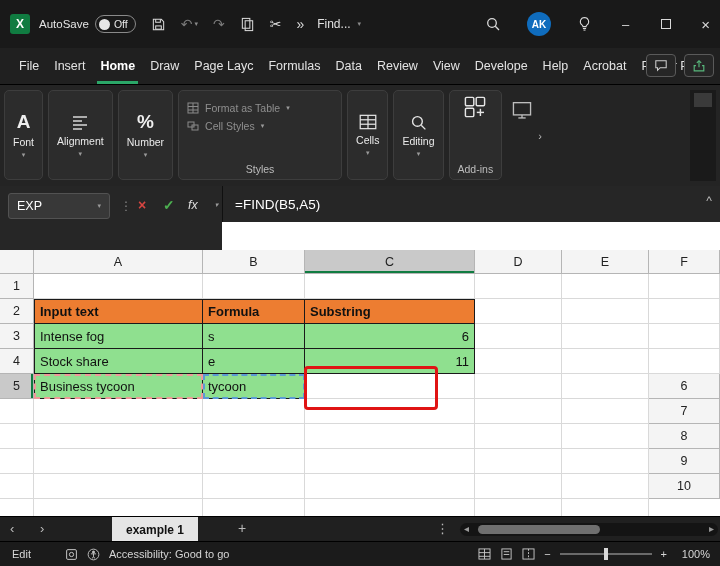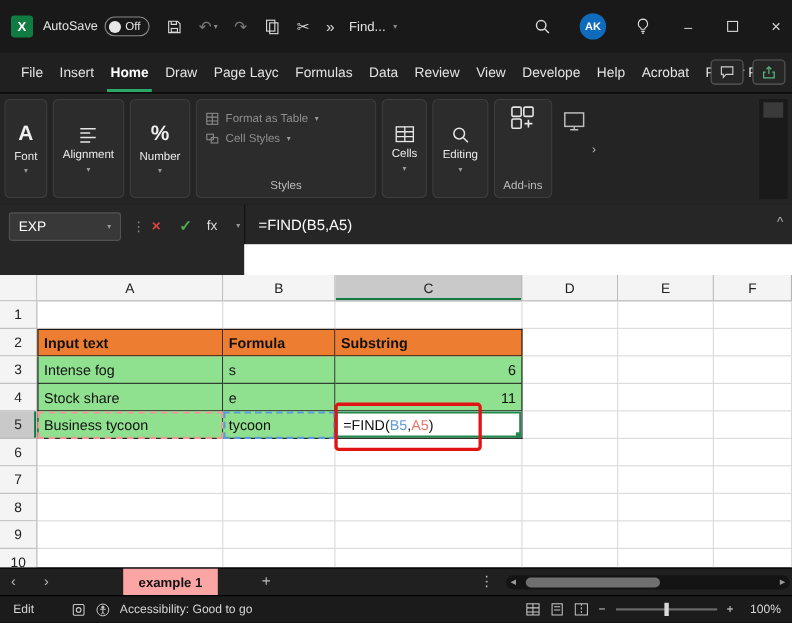--- a/index.html
+++ b/index.html
@@ -58,21 +58,21 @@
 
   
   .formulabar { position:absolute; top:186px; left:0; right:0; height:64px; background:#262626; }
   .namebox { position:absolute; left:8px; top:7px; width:102px; height:26px; background:#383838;
              border:1px solid #525252; border-radius:3px; color:#fff; font-size:12.5px;
              display:flex; align-items:center; padding:0 8px; }
   .namebox .nb-val { flex:1; }
   .fb-dots { position:absolute; left:120px; top:13px; color:#888; font-size:12px; }
   .fb-cancel { position:absolute; left:138px; top:11px; color:#D64541; font-size:14px; font-weight:bold; }
   .fb-enter { position:absolute; left:163px; top:11px; color:#4CAF50; font-size:14px; font-weight:bold; }
-  .fb-fx { position:absolute; left:188px; top:12px; color:#ddd; font-size:12.5px; 
+  .fb-fx { position:absolute; left:188px; top:12px; color:#ddd; font-size:12.5px; font-style:italic;
            display:flex; gap:17px; align-items:center; }
   .fx-area { position:absolute; left:222px; top:0; right:0; height:36px; border-left:1px solid #101010;
              color:#fff; font-size:13.5px; display:flex; align-items:center; padding:0 12px; }
   .fx-caret { position:absolute; right:8px; top:8px; color:#bbb; font-size:12px; }
   .fx-expand { position:absolute; left:222px; top:36px; right:0; height:28px; background:#ffffff; }
 
   
   .grid { position:absolute; top:250px; left:0; width:720px; height:266px; background:#fff;
           display:grid; grid-template-columns:34px 169px 102px 170px 87px 87px 71px;
           grid-template-rows:24px repeat(10,25px); font-size:13px; color:#111; }
@@ -94,21 +94,21 @@
   .c5::after { content:""; position:absolute; right:0; bottom:0; width:5px; height:5px; background:#1E8A4C; }
   .c5 .rb-ref { color:#5B9BD5; }
   .c5 .rr-ref { color:#E8756C; }
   .anno { position:absolute; left:304px; top:366px; width:134px; height:44px; border:3px solid #E01414;
           border-radius:4px; z-index:6; }
 
   
   .tabbar { position:absolute; top:516px; left:0; right:0; height:25px; background:#202020;
             border-top:1px solid #000; color:#c9c9c9; }
   .tab-arrow { position:absolute; top:4px; font-size:13px; color:#bbb; }
-  .sheet-tab { position:absolute; left:112px; top:0; height:25px; padding:0 14px; background:#fca5a5;
+  .sheet-tab { position:absolute; left:112px; top:0; height:25px; padding:0 14px; background:#e5e5e5;
                color:#111; font-size:12px; font-weight:bold; display:flex; align-items:center; }
   .tab-plus { position:absolute; left:238px; top:3px; font-size:14px; color:#bbb; }
   .tab-dots { position:absolute; left:436px; top:4px; font-size:13px; color:#bbb; }
   .hscroll-track { position:absolute; left:460px; right:2px; top:6px; height:13px; background:#141414; border-radius:7px; }
   .hscroll-thumb { position:absolute; left:478px; top:8px; width:122px; height:9px; background:#6f6f6f; border-radius:5px; }
   .hs-arrow { position:absolute; top:6px; font-size:10px; color:#9a9a9a; }
 
   
   .statusbar { position:absolute; top:541px; left:0; right:0; height:25px; background:#1b1b1b;
                border-top:1px solid #000; display:flex; align-items:center; color:#d6d6d6;
@@ -352,27 +352,20 @@
     <div class="c t tl green">Stock share</div>
     <div class="c t green">e</div>
     <div class="c t green num">11</div>
     <div class="c"></div>
     <div class="c"></div>
     <div class="c"></div>
 
     <div class="h selr">5</div>
     <div class="c t tl green a5">Business tycoon</div>
     <div class="c t green b5">tycoon</div>
-    <div class="c t c5">
-      <span>=FIND(</span>
-        <span class="rb-ref">B5</span>
-        <span>,</span>
-        <span class="rr-ref">A5</span>
-        <span>)</span>
-    </div>
     <div class="c"></div>
     <div class="c"></div>
     <div class="c"></div>
 
     <div class="h">6</div>
     <div class="c"></div>
     <div class="c"></div>
     <div class="c"></div>
     <div class="c"></div>
     <div class="c"></div>

